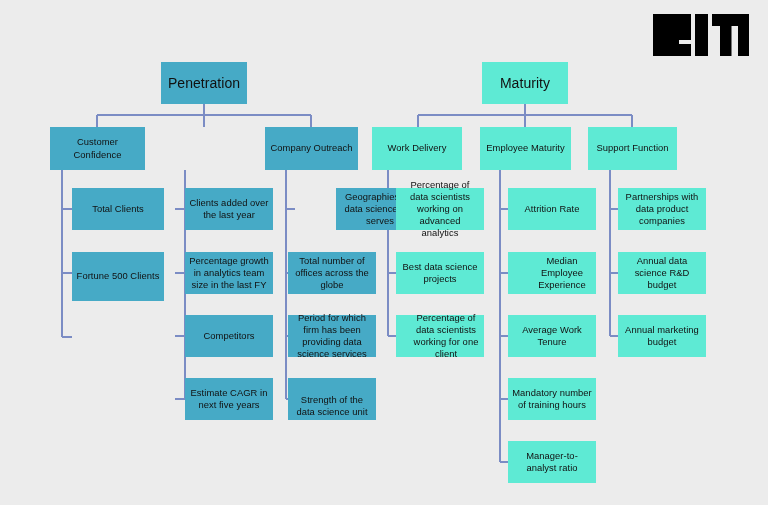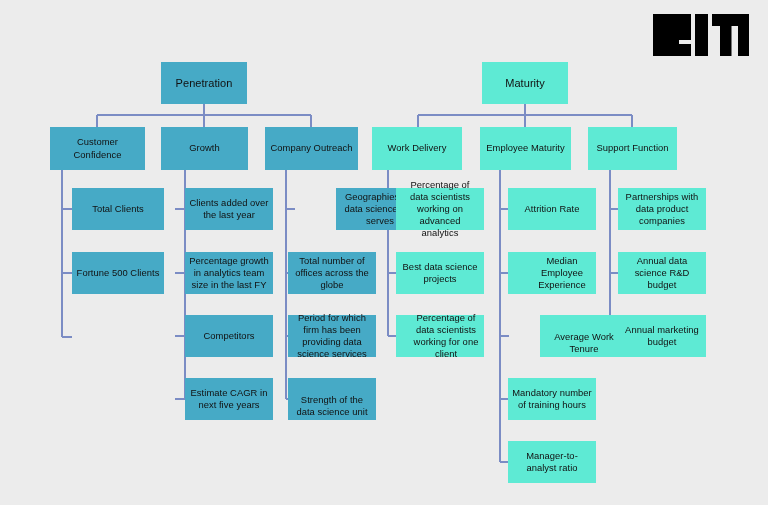--- a/index.html
+++ b/index.html
@@ -48,21 +48,21 @@
     text-align: center;
     color: #111111;
     font-size: 9.4px;
     line-height: 12.2px;
     padding: 2px 4px;
     letter-spacing: 0.05px;
   }
   .node.teal  { background: #46AAC6; }
   .node.green { background: #5eead4; }
   .node .lbl { display: block; width: 100%; }
-  .node.root { font-size: 11px; }
+  .node.root { font-size: 14px; }
 </style>
 </head>
 <body>
 
 <div id="canvas">
 
   <div class="logo">
     <svg width="96" height="42" viewBox="0 0 96 42" xmlns="http://www.w3.org/2000/svg">
 
       <path d="M0 0 H38 V26 H26 V42 H0 Z M10 10 H28 V18 H10 Z" fill="#000000"></path>
@@ -140,44 +140,41 @@
   </div>
 
   <div class="node green root" style="left:482px; top:62px; width:86px; height:42px;">
     <span class="lbl">Maturity</span>
   </div>
 
   <div class="node teal" style="left:50px; top:127px; width:95px; height:43px;">
     <span class="lbl">Customer Confidence</span>
   </div>
 
-  <div class="node teal" style="left:161px; top:127px; width:87px; height:43px;">
-    <span class="lbl">Growth</span>
-  </div>
 
   <div class="node teal" style="left:265px; top:127px; width:93px; height:43px;">
     <span class="lbl">Company Outreach</span>
   </div>
 
   <div class="node green" style="left:372px; top:127px; width:90px; height:43px;">
     <span class="lbl">Work Delivery</span>
   </div>
 
   <div class="node green" style="left:480px; top:127px; width:91px; height:43px;">
     <span class="lbl">Employee Maturity</span>
   </div>
 
   <div class="node green" style="left:588px; top:127px; width:89px; height:43px;">
     <span class="lbl">Support Function</span>
   </div>
 
   <div class="node teal" style="left:72px; top:188px; width:92px; height:42px;">
     <span class="lbl">Total Clients</span>
   </div>
-  <div class="node teal" style="left:72px; top:252px; width:92px; height:42px;">
+  <div class="node teal" style="left:72px; top:252px; width:92px; height:49px;">
     <span class="lbl">Fortune 500 Clients</span>
   </div>
 
   <div class="node teal" style="left:185px; top:188px; width:88px; height:42px;">
     <span class="lbl">Clients added over the last year</span>
   </div>
   <div class="node teal" style="left:185px; top:252px; width:88px; height:42px;">
     <span class="lbl">Percentage growth in analytics team size in the last FY</span>
   </div>
   <div class="node teal" style="left:185px; top:315px; width:88px; height:42px;">
@@ -209,21 +206,21 @@
   <div class="node green" style="left:396px; top:315px; width:88px; height:42px;padding-left:16px;">
     <span class="lbl">Percentage of data scientists working for one client</span>
   </div>
 
   <div class="node green" style="left:508px; top:188px; width:88px; height:42px;">
     <span class="lbl">Attrition Rate</span>
   </div>
   <div class="node green" style="left:508px; top:252px; width:88px; height:42px;padding-left:24px;">
     <span class="lbl">Median Employee Experience</span>
   </div>
-  <div class="node green" style="left:540px; top:315px; width:88px; height:42px;align-items:flex-end;">
+  <div class="node green" style="left:508px; top:315px; width:88px; height:42px;">
     <span class="lbl">Average Work Tenure</span>
   </div>
   <div class="node green" style="left:508px; top:378px; width:88px; height:42px;">
     <span class="lbl">Mandatory number of training hours</span>
   </div>
   <div class="node green" style="left:508px; top:441px; width:88px; height:42px;">
     <span class="lbl">Manager-to-analyst ratio</span>
   </div>
 
   <div class="node green" style="left:618px; top:188px; width:88px; height:42px;">

